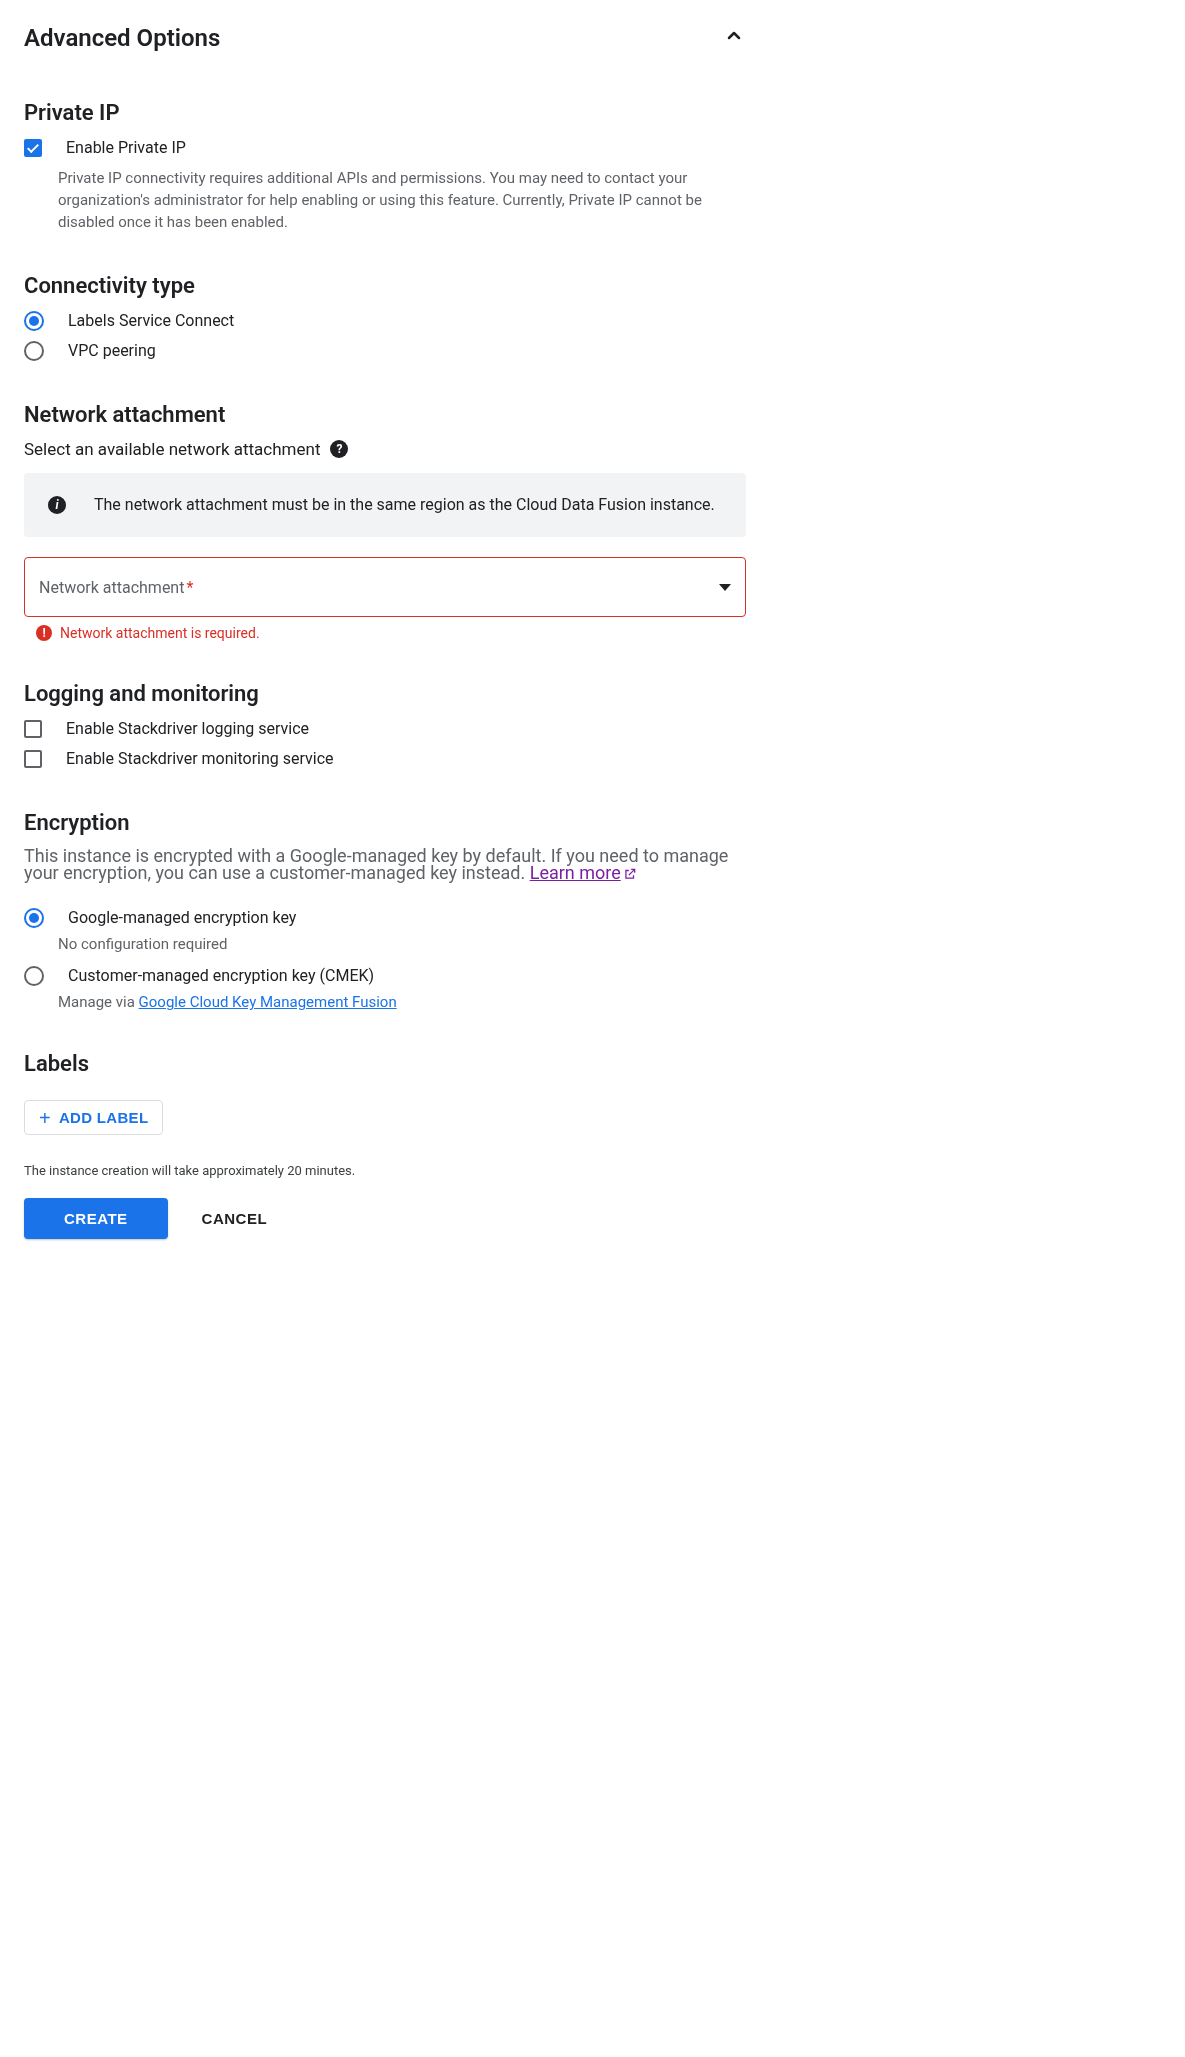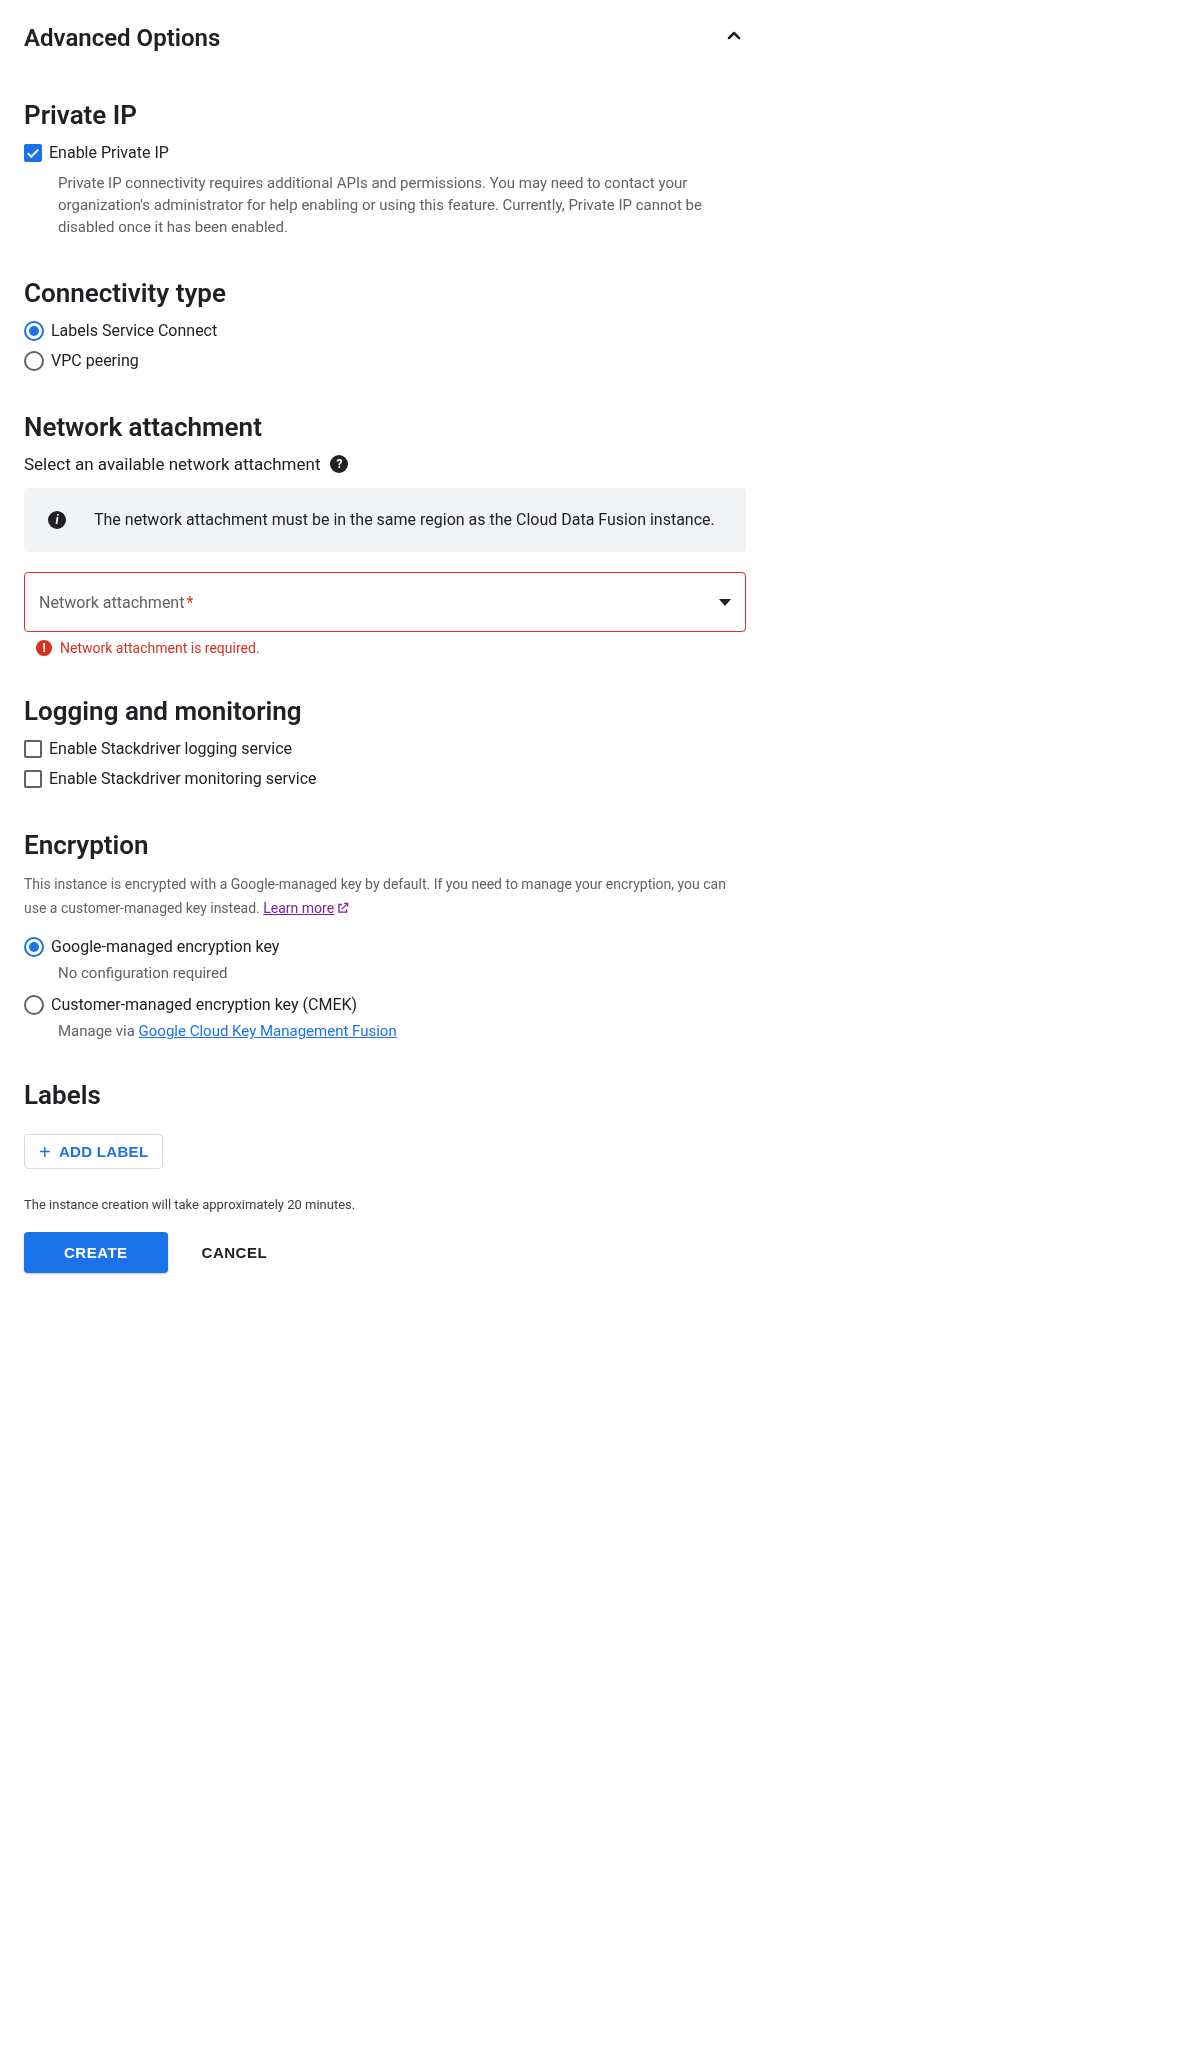--- a/index.html
+++ b/index.html
@@ -11,35 +11,35 @@
     background: #fff;
     width: 770px;
     font-size: 16px;
   }
   h1.section-title {
     font-size: 24px;
     font-weight: 600;
     margin: 0;
   }
   h2.subheading {
-    font-size: 26px;
+    font-size: 22px;
     font-weight: 600;
     margin: 0 0 12px 0;
   }
   .header-row {
     display: flex;
     justify-content: space-between;
     align-items: center;
     margin-bottom: 48px;
   }
   .chevron-up svg { width: 24px; height: 24px; }
   .checkbox-row, .radio-row {
     display: flex;
     align-items: flex-start;
-    gap: 7px;
+    gap: 24px;
     margin-bottom: 8px;
   }
   .checkbox {
     width: 18px; height: 18px;
     border: 2px solid #5f6368;
     border-radius: 2px;
     flex-shrink: 0;
     margin-top: 2px;
     display: flex; align-items: center; justify-content: center;
     cursor: pointer;
@@ -135,21 +135,21 @@
     display: flex; align-items: center; gap: 8px;
     color: #d93025; font-size: 14px;
     margin-left: 12px;
   }
   .error-icon {
     width: 16px; height: 16px; border-radius: 50%;
     background: #d93025; color: #fff;
     font-size: 12px; font-weight: 700;
     display: inline-flex; align-items: center; justify-content: center;
   }
-  .body-text { font-size: 14px; color: #5f6368; line-height: 24px; margin-bottom: 14px; }
+  .body-text { font-size: 18px; color: #5f6368; line-height: 17px; margin-bottom: 24px; }
   a.purple-link { color: #7b1fa2; text-decoration: underline; }
   a.blue-link  { color: #1a73e8; text-decoration: underline; }
   .ext-icon { display: inline-block; vertical-align: -2px; margin-left: 2px; }
   .ext-icon svg { width: 14px; height: 14px; }
   .radio-sub { font-size: 15px; color: #5f6368; margin-left: 34px; margin-top: 6px; margin-bottom: 12px; }
   .add-label-btn {
     border: 1px solid #dadce0;
     border-radius: 4px;
     background: #fff;
     color: #1a73e8;

